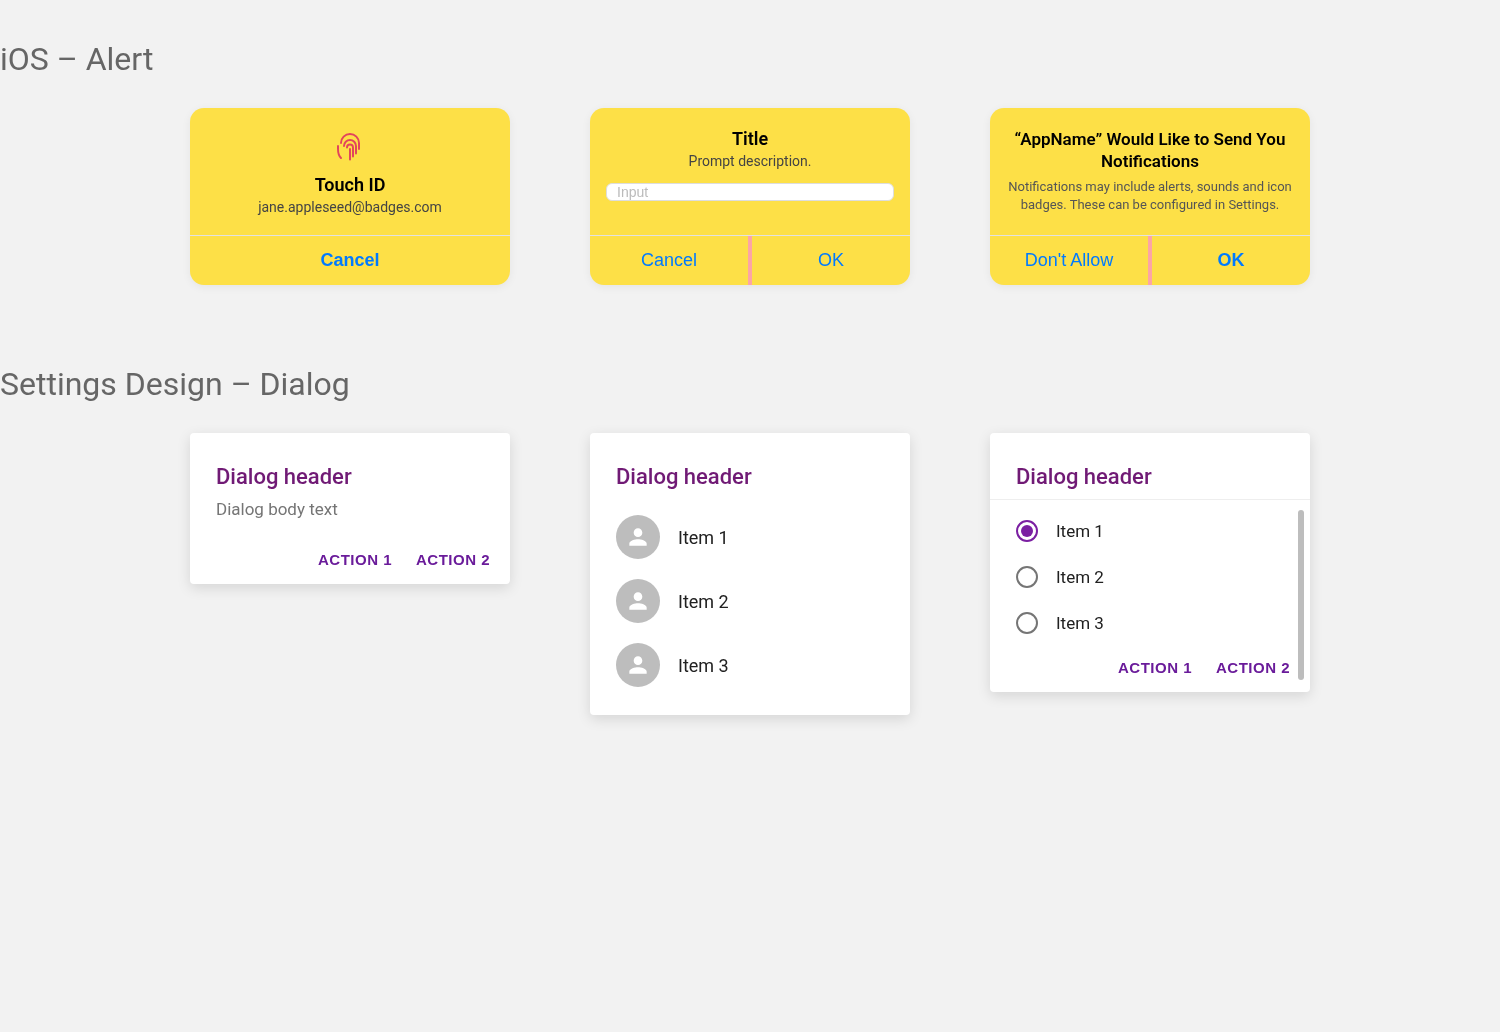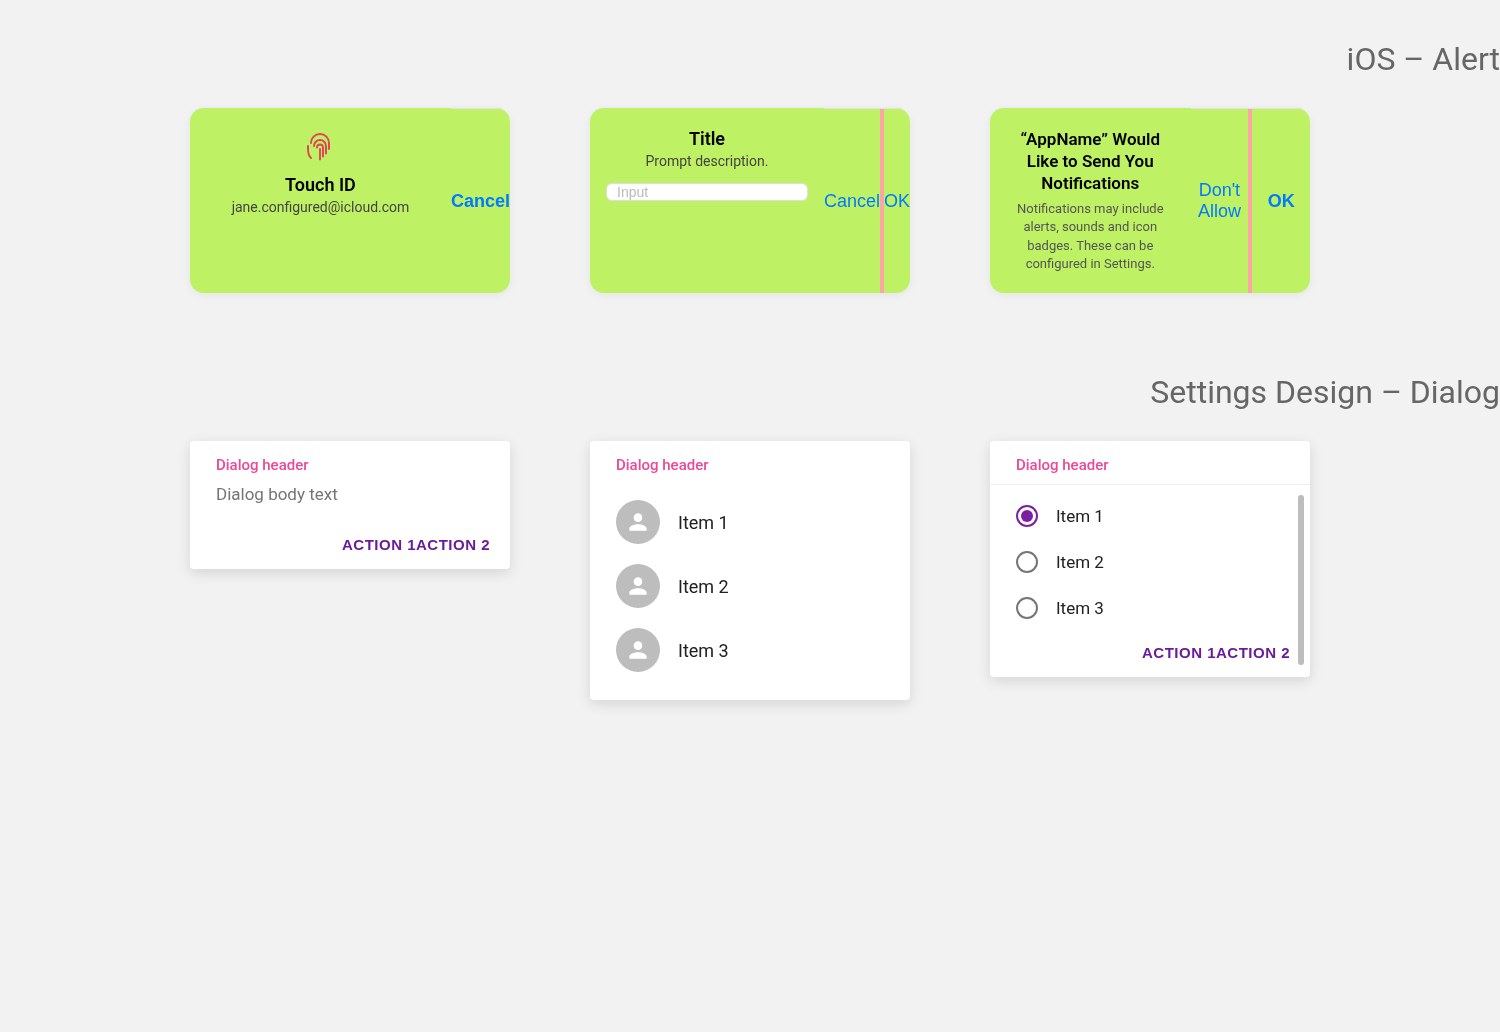--- a/index.html
+++ b/index.html
@@ -4,41 +4,41 @@
 <style>
   * { box-sizing: border-box; margin: 0; padding: 0; }
   body {
     background: #f2f2f2;
     font-family: -apple-system, BlinkMacSystemFont, "Segoe UI", Roboto, Helvetica, Arial, sans-serif;
     width: 1500px;
     height: 1032px;
     padding: 40px 0;
   }
   .section-title {
-    text-align: right;
+    text-align: left;
     font-size: 32px;
     color: #666;
     font-weight: 400;
     margin-bottom: 30px;
   }
   .row {
     display: flex;
     justify-content: center;
     gap: 80px;
     margin-bottom: 80px;
   }
   
   .ios-card {
-    background: #bef264;
+    background: #fde047;
     border-radius: 14px;
     width: 320px;
     box-shadow: 0 2px 10px rgba(0,0,0,0.06);
     overflow: hidden;
     display: flex;
-    flex-direction: row;
+    flex-direction: column;
   }
   .ios-card .content {
     padding: 20px 16px;
     text-align: center;
     flex: 1;
   }
   .ios-title {
     font-size: 18px;
     font-weight: 600;
     color: #000;
@@ -90,33 +90,34 @@
     width: 320px;
     border-radius: 4px;
     box-shadow: 0 4px 14px rgba(0,0,0,0.12);
     font-family: Roboto, "Segoe UI", Arial, sans-serif;
     display: flex;
     flex-direction: column;
     overflow: hidden;
   }
   .md-card.tall { width: 320px; }
   .md-header {
-    font-size: 15px;
+    font-size: 22px;
     font-weight: 500;
-    color: #ec4899;
-    padding: 15px 26px 10px;
+    color: #701a75;
+    padding: 31px 26px 10px;
   }
   .md-body {
     font-size: 17px;
     color: #757575;
     padding: 0 26px 20px;
   }
   .md-actions {
     display: flex;
     justify-content: flex-end;
+    gap: 24px;
     padding: 12px 20px 16px;
   }
   .md-action {
     font-size: 15px;
     font-weight: 700;
     letter-spacing: 0.5px;
     color: #6a1b9a;
     background: none;
     border: none;
     cursor: pointer;
@@ -180,21 +181,21 @@
       <svg class="touchid-icon" width="36" height="36" viewBox="0 0 24 24">
         <g fill="none" stroke="#e2445c" stroke-width="1.3" stroke-linecap="round">
           <path d="M6 10c0-3.3 2.7-6 6-6s6 2.7 6 6v4"></path>
           <path d="M8 12c0-2.2 1.8-4 4-4s4 1.8 4 4v5"></path>
           <path d="M10 13c0-1.1.9-2 2-2s2 .9 2 2v6"></path>
           <path d="M12 14v7"></path>
           <path d="M4 12v2c0 3 1 5 2 6"></path>
         </g>
       </svg>
       <div class="ios-title">Touch ID</div>
-      <div class="ios-subtitle">jane.configured@icloud.com</div>
+      <div class="ios-subtitle">jane.appleseed@badges.com</div>
     </div>
     <div class="ios-actions single">
       <button class="ios-btn bold">Cancel</button>
     </div>
   </div>
 
   <div class="ios-card">
     <div class="content">
       <div class="ios-title">Title</div>
       <div class="ios-subtitle">Prompt description.</div>

